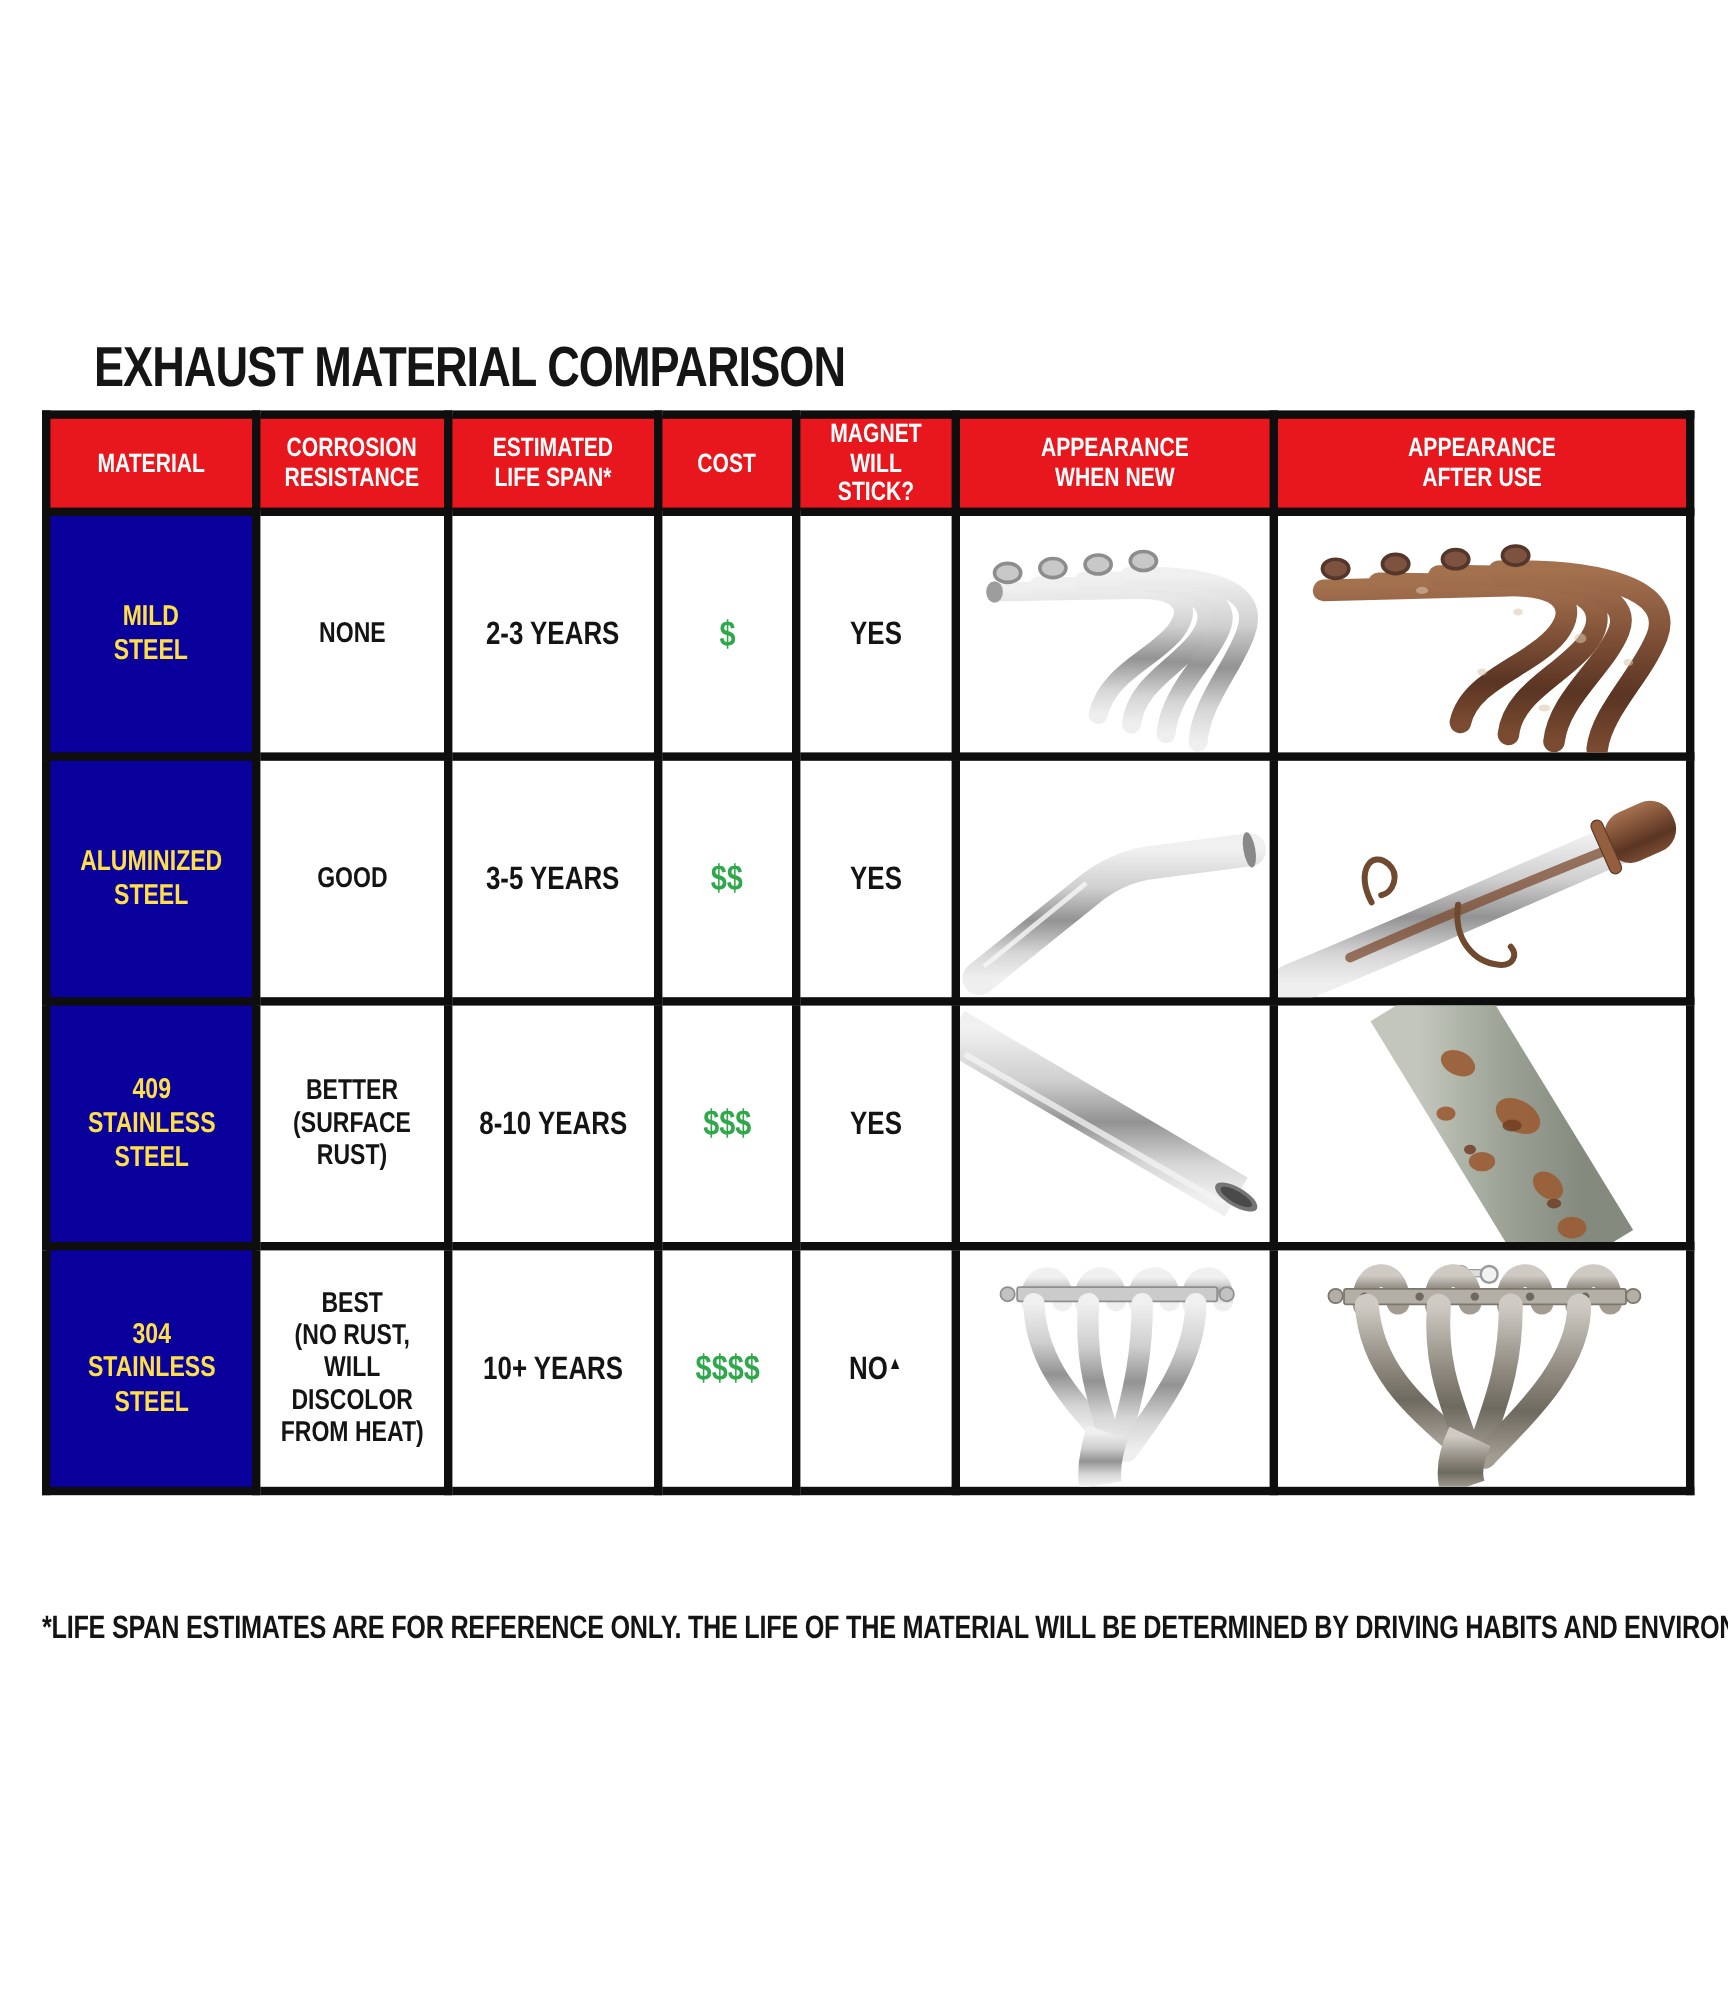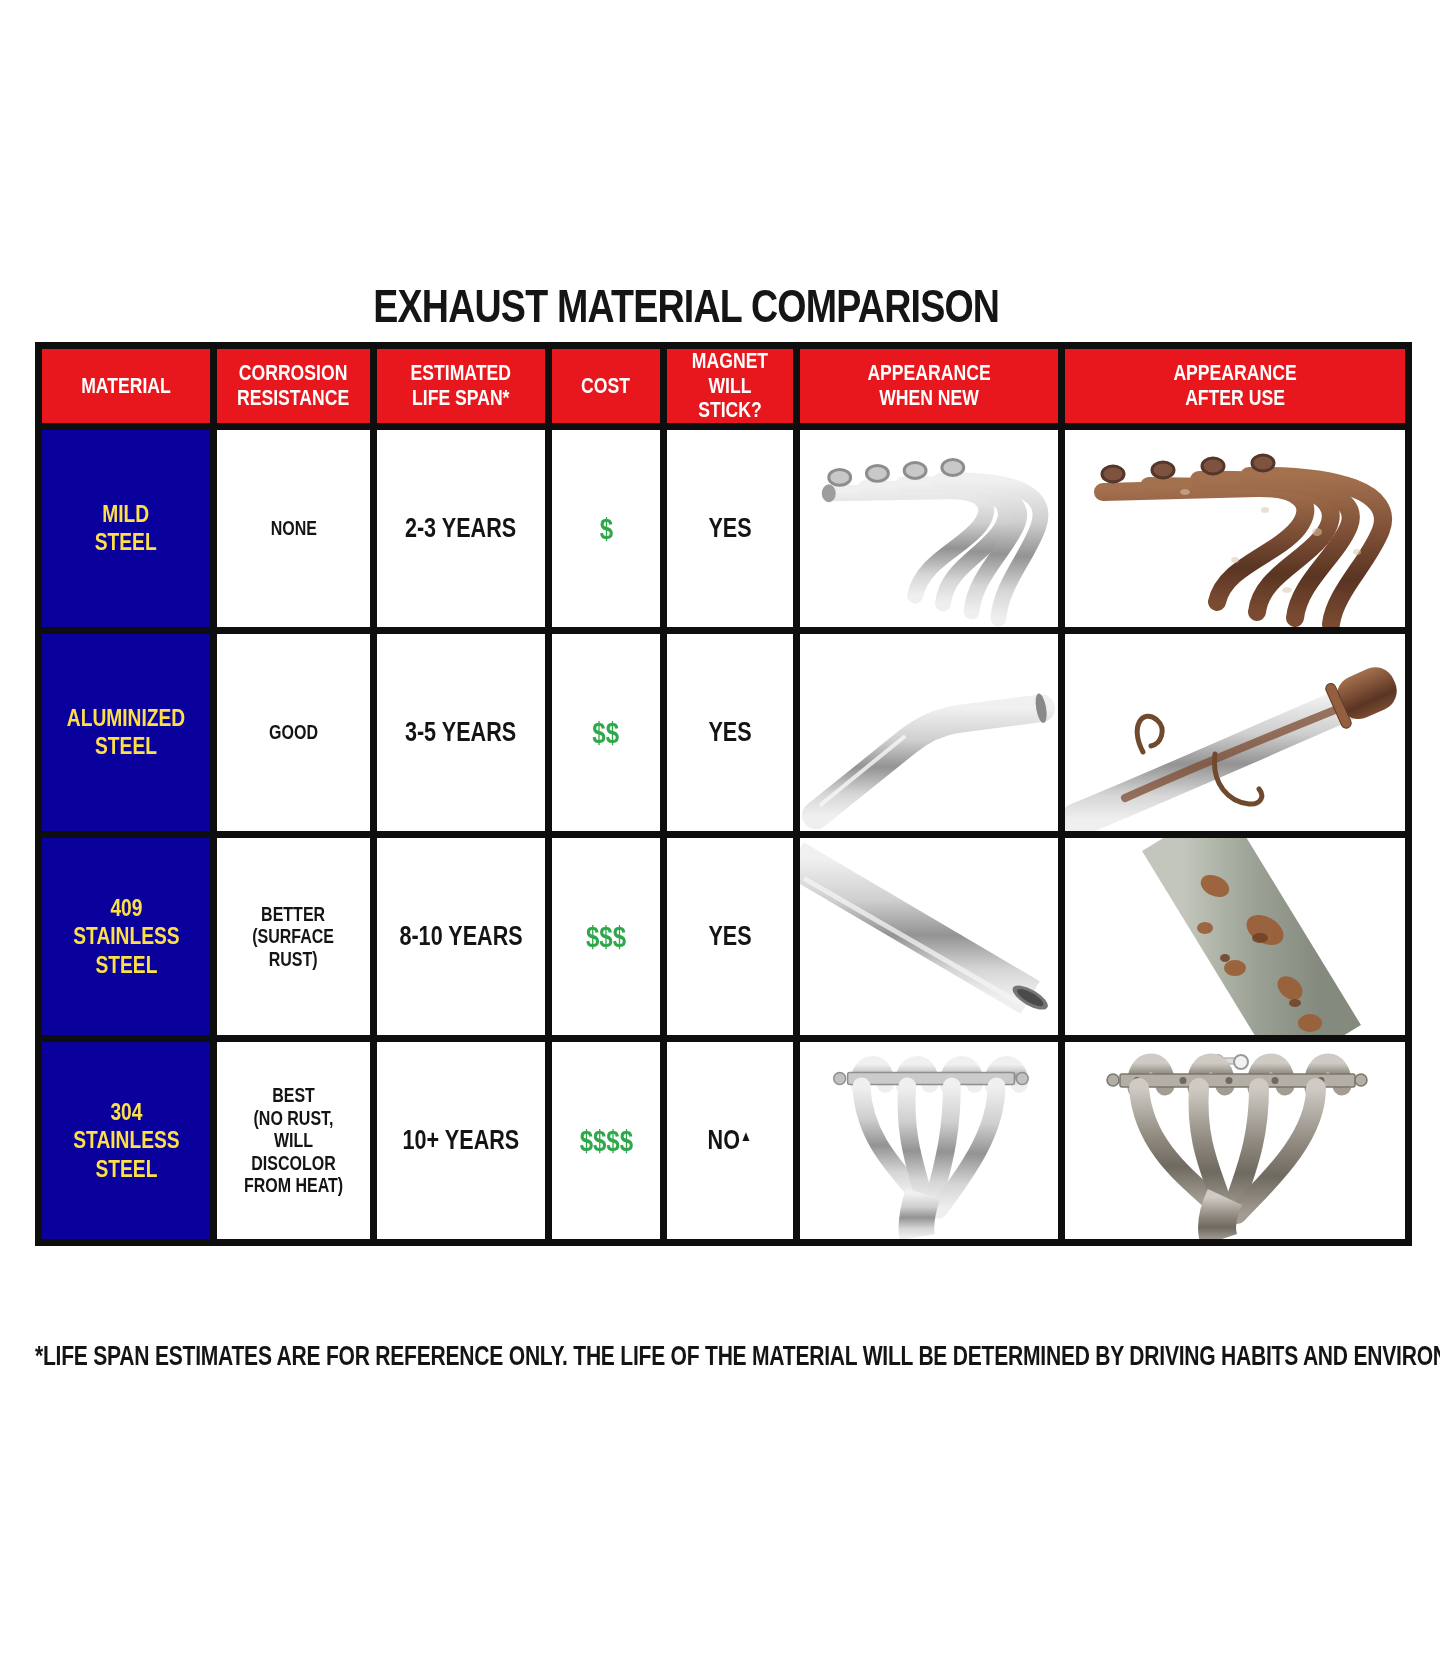--- a/index.html
+++ b/index.html
@@ -3,39 +3,39 @@
 <meta charset="utf-8">
 <style>
   html, body { margin:0; padding:0; background:#ffffff; overflow:hidden; }
   body {
     width:1440px; height:1673px; position:relative;
     font-family:"Liberation Sans", sans-serif;
     -webkit-font-smoothing:antialiased;
   }
   .title {
     position:absolute; top:278px; left:0; width:1372px;
-    text-align:center; font-size:47px; font-weight:bold; color:#151515;
+    text-align:left; font-size:47px; font-weight:bold; color:#151515;
     margin:0; letter-spacing:-1px; white-space:nowrap;
   }
   .cond { display:inline-block; transform:scaleX(0.80); transform-origin:center center; }
   .pre  { white-space:pre-line; }
   table.cmp {
     position:absolute; top:342px; left:35px; width:1370px;
     border-collapse:collapse; table-layout:fixed; background:#ffffff;
   }
   table.cmp td, table.cmp th { border:7px solid #0e0e0e; text-align:center; vertical-align:middle; padding:0; }
   tr.header-row { height:80px; }
   tr.data-row   { height:203px; }
   th.hd {
     background:#e8171d; color:#ffffff; font-size:22px; font-weight:bold;
     line-height:1.12; letter-spacing:0px;
   }
   td.material { background:#0a009b; color:#fde047; font-size:24px; font-weight:bold; line-height:1.18;text-decoration:underline; }
   td.data     { background:#ffffff; color:#141414; font-size:27px; font-weight:bold; line-height:1.12; }
-  td.corr     { font-size:20px; }
+  td.corr     { font-size:24px; }
   td.cost     { color:#2fa84b; font-size:30px; }
   td.photo    { background:#ffffff; padding:0; }
   td.photo svg.ph { display:block; width:100%; height:197px; }
   .sup { font-size:15px; vertical-align:8px; }
   .footnotes {
     position:absolute; left:35px; top:1336px; width:1400px;
     font-weight:bold; color:#141414; font-size:27px; line-height:41px;
   }
   .cond-left { display:inline-block; transform:scaleX(0.78); transform-origin:left center; white-space:nowrap; letter-spacing:-0.3px; }
   .defs-holder { position:absolute; width:0; height:0; overflow:hidden; }

